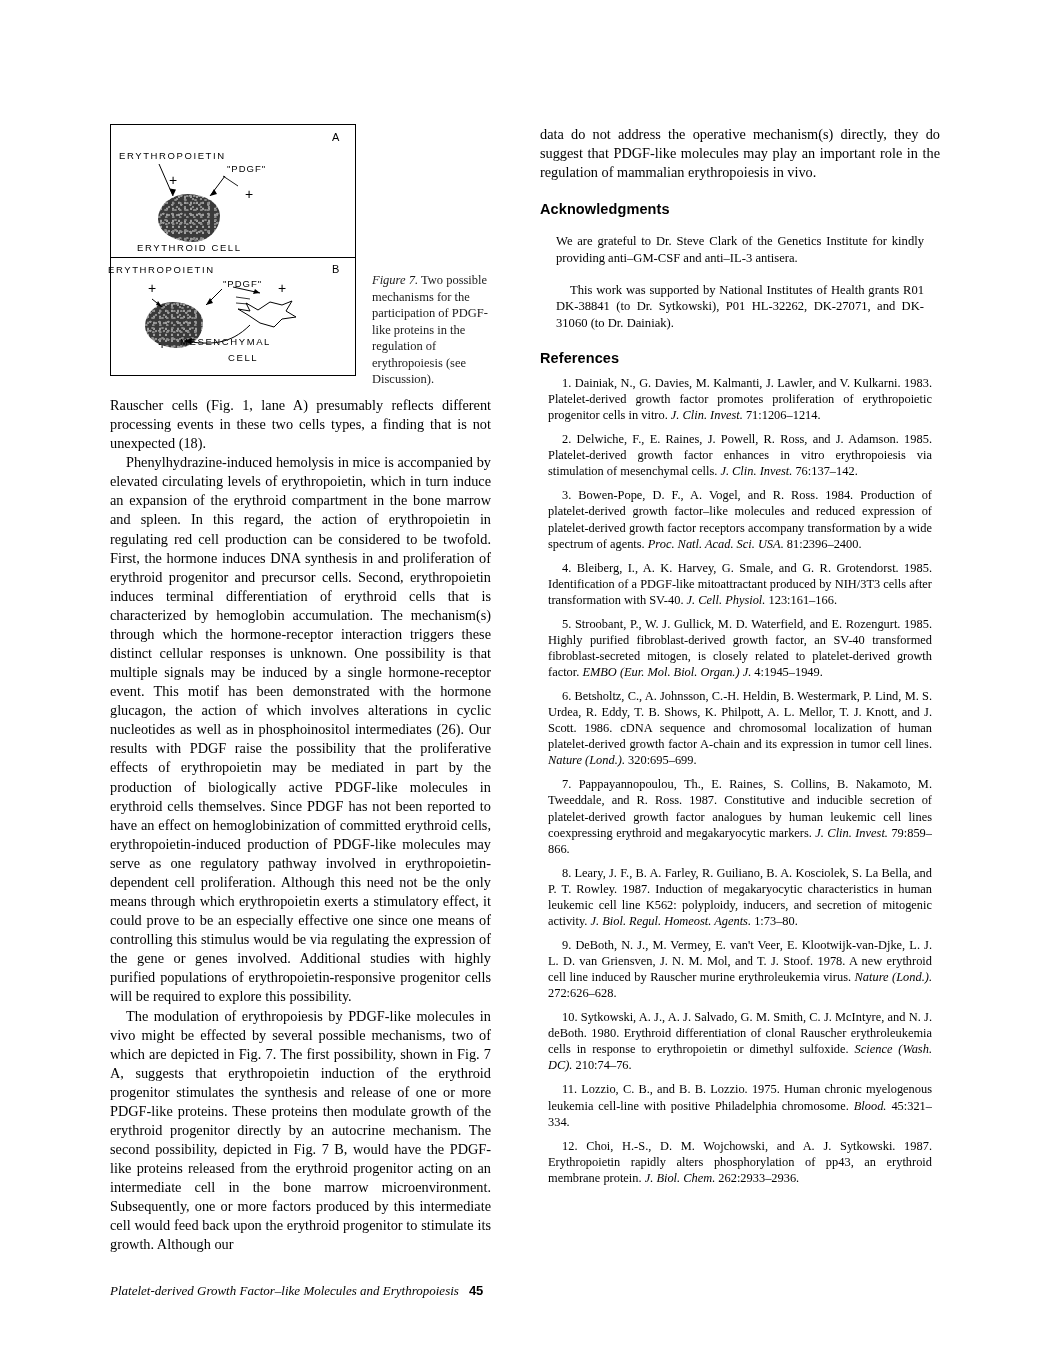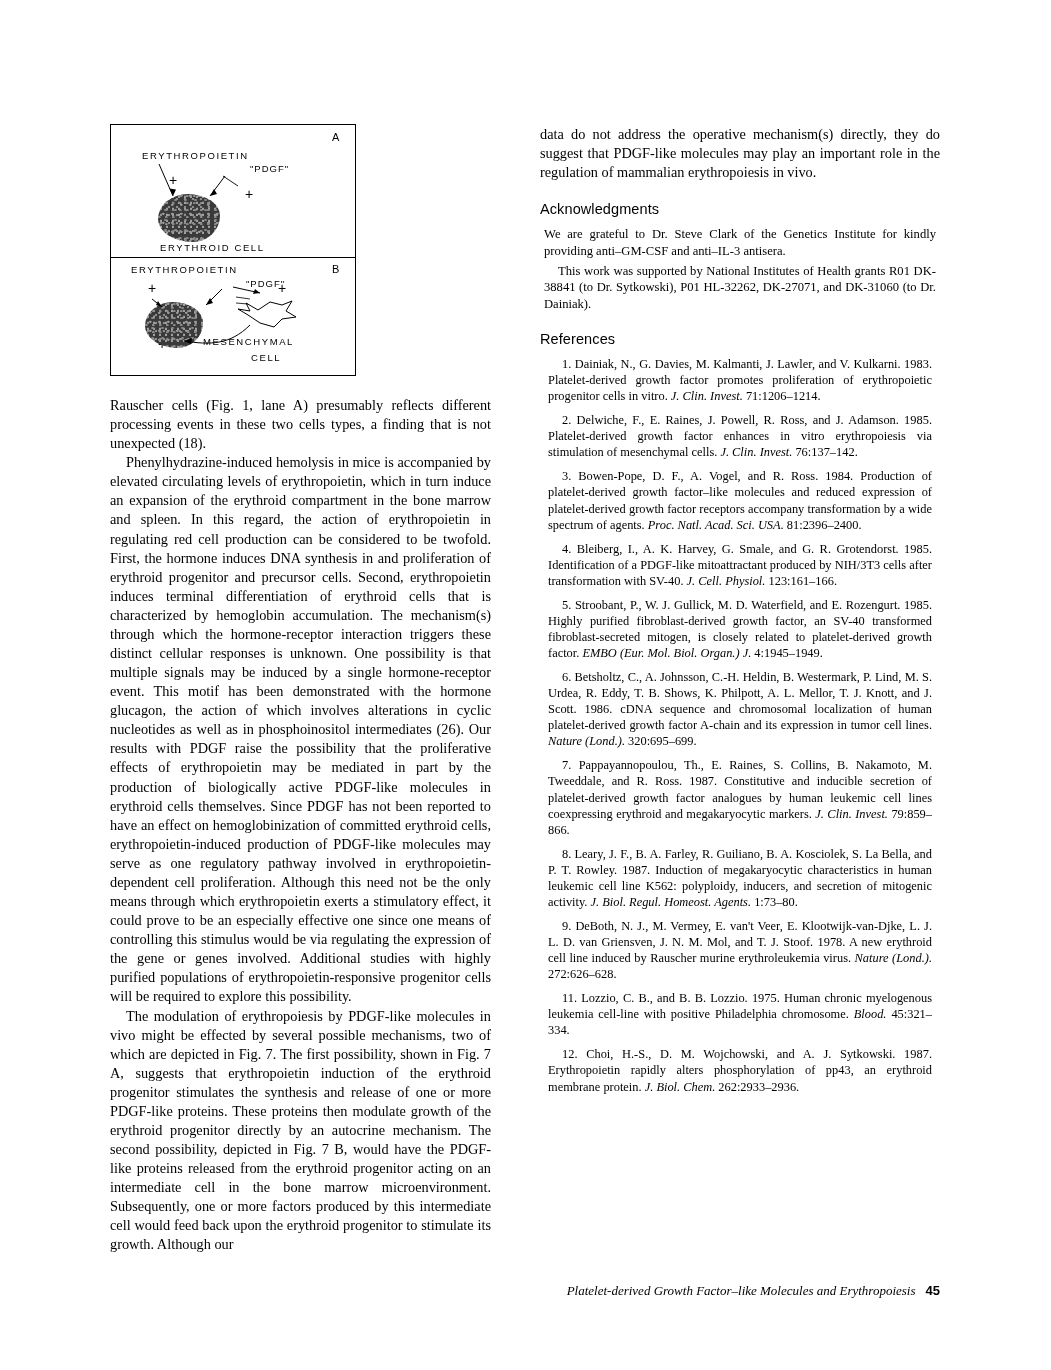--- a/index.html
+++ b/index.html
@@ -56,21 +56,20 @@
     font-family: "Liberation Sans", sans-serif;
     font-size: 11px;
     letter-spacing: 0.5px;
   }
   .fig-label {
     position: absolute;
     font-family: "Liberation Sans", sans-serif;
     font-size: 9.5px;
     letter-spacing: 1.6px;
     white-space: nowrap;
-    margin-left: 23px;
   }
   .blob {
     position: absolute;
     background: #3a3a3a;
     border-radius: 48% 52% 44% 56% / 52% 45% 55% 48%;
     background-image:
       radial-gradient(circle at 20% 30%, #8a8a8a 1px, transparent 1.4px),
       radial-gradient(circle at 60% 20%, #9a9a9a 1px, transparent 1.4px),
       radial-gradient(circle at 35% 65%, #8f8f8f 1px, transparent 1.4px),
       radial-gradient(circle at 75% 60%, #888 1px, transparent 1.4px),
@@ -116,50 +115,50 @@
   
   .intro-text {
     font-size: 14.3px;
     line-height: 1.335;
     text-align: justify;
     margin: 0;
   }
   h2.section {
     font-family: "Liberation Sans", sans-serif;
     font-size: 14.5px;
-    font-weight: normal;
+    font-weight: bold;
     margin: 19px 0 9px 0;
     letter-spacing: 0.1px;
   }
   .ack-text {
     font-size: 12.6px;
     line-height: 1.3;
     text-align: justify;
     margin: 0;
   }
-  .ack-text p { margin: 4px; text-indent: 14px; }
+  .ack-text p { margin: 16px; text-indent: 14px; }
   .ack-text p.first { text-indent: 0; }
   .refs {
     font-size: 12.4px;
     line-height: 1.295;
     text-align: justify;
     margin: 0;
   }
   .refs p {
     margin: 8px;
     text-indent: 14px;
   }
 
   
   .footer {
     position: absolute;
     left: 110px;
     top: 1283px;
     width: 830px;
-    text-align: right;
+    text-align: left;
     font-size: 13px;
   }
   .footer .ftitle {
     font-style: italic;
   }
   .footer .pageno {
     font-family: "Liberation Sans", sans-serif;
     font-weight: bold;
     font-size: 13px;
     margin-left: 10px;
@@ -208,20 +207,23 @@
 
       <path d="M140,68 C120,88 100,88 74,84" fill="none" stroke="#000" stroke-width="1"></path>
       <polygon points="74,84 82,81 81,87" fill="#000"></polygon>
 
       <line x1="126" y1="40" x2="140" y2="42" stroke="#000" stroke-width="0.8"></line>
       <line x1="126" y1="46" x2="138" y2="47" stroke="#000" stroke-width="0.8"></line>
     </svg>
     <div class="fig-label" style="left:70px; top:212px;">MESENCHYMAL</div>
     <div class="fig-label" style="left:118px; top:228px;">CELL</div>
 
+    <div class="fig-caption">
+      <span class="it">Figure 7.</span><span> Two possible mechanisms for the participation of PDGF-like proteins in the regulation of erythropoiesis (see Discussion).</span>
+    </div>
   </div>
 
   <div class="left-body body-text">
     <p class="first"><span>Rauscher cells (Fig. 1, lane A) presumably reflects different processing events in these two cells types, a finding that is not unexpected (18).</span></p>
     <p><span>Phenylhydrazine-induced hemolysis in mice is accompanied by elevated circulating levels of erythropoietin, which in turn induce an expansion of the erythroid compartment in the bone marrow and spleen. In this regard, the action of erythropoietin in regulating red cell production can be considered to be twofold. First, the hormone induces DNA synthesis in and proliferation of erythroid progenitor and precursor cells. Second, erythropoietin induces terminal differentiation of erythroid cells that is characterized by hemoglobin accumulation. The mechanism(s) through which the hormone-receptor interaction triggers these distinct cellular responses is unknown. One possibility is that multiple signals may be induced by a single hormone-receptor event. This motif has been demonstrated with the hormone glucagon, the action of which involves alterations in cyclic nucleotides as well as in phosphoinositol intermediates (26). Our results with PDGF raise the possibility that the proliferative effects of erythropoietin may be mediated in part by the production of biologically active PDGF-like molecules in erythroid cells themselves. Since PDGF has not been reported to have an effect on hemoglobinization of committed erythroid cells, erythropoietin-induced production of PDGF-like molecules may serve as one regulatory pathway involved in erythropoietin-dependent cell proliferation. Although this need not be the only means through which erythropoietin exerts a stimulatory effect, it could prove to be an especially effective one since one means of controlling this stimulus would be via regulating the expression of the gene or genes involved. Additional studies with highly purified populations of erythropoietin-responsive progenitor cells will be required to explore this possibility.</span></p>
     <p><span>The modulation of erythropoiesis by PDGF-like molecules in vivo might be effected by several possible mechanisms, two of which are depicted in Fig. 7. The first possibility, shown in Fig. 7 A, suggests that erythropoietin induction of the erythroid progenitor stimulates the synthesis and release of one or more PDGF-like proteins. These proteins then modulate growth of the erythroid progenitor directly by an autocrine mechanism. The second possibility, depicted in Fig. 7 B, would have the PDGF-like proteins released from the erythroid progenitor acting on an intermediate cell in the bone marrow microenvironment. Subsequently, one or more factors produced by this intermediate cell would feed back upon the erythroid progenitor to stimulate its growth. Although our</span></p>
   </div>
 
   <div class="col-right">
     <p class="intro-text">data do not address the operative mechanism(s) directly, they do suggest that PDGF-like molecules may play an important role in the regulation of mammalian erythropoiesis in vivo.</p>
@@ -236,20 +238,21 @@
     <div class="refs" id="reference-list">
         <p>1. Dainiak, N., G. Davies, M. Kalmanti, J. Lawler, and V. Kulkarni. 1983. Platelet-derived growth factor promotes proliferation of erythropoietic progenitor cells in vitro. <i>J. Clin. Invest.</i> 71:1206–1214.</p>
         <p>2. Delwiche, F., E. Raines, J. Powell, R. Ross, and J. Adamson. 1985. Platelet-derived growth factor enhances in vitro erythropoiesis via stimulation of mesenchymal cells. <i>J. Clin. Invest.</i> 76:137–142.</p>
         <p>3. Bowen-Pope, D. F., A. Vogel, and R. Ross. 1984. Production of platelet-derived growth factor–like molecules and reduced expression of platelet-derived growth factor receptors accompany transformation by a wide spectrum of agents. <i>Proc. Natl. Acad. Sci. USA.</i> 81:2396–2400.</p>
         <p>4. Bleiberg, I., A. K. Harvey, G. Smale, and G. R. Grotendorst. 1985. Identification of a PDGF-like mitoattractant produced by NIH/3T3 cells after transformation with SV-40. <i>J. Cell. Physiol.</i> 123:161–166.</p>
         <p>5. Stroobant, P., W. J. Gullick, M. D. Waterfield, and E. Rozengurt. 1985. Highly purified fibroblast-derived growth factor, an SV-40 transformed fibroblast-secreted mitogen, is closely related to platelet-derived growth factor. <i>EMBO (Eur. Mol. Biol. Organ.) J.</i> 4:1945–1949.</p>
         <p>6. Betsholtz, C., A. Johnsson, C.-H. Heldin, B. Westermark, P. Lind, M. S. Urdea, R. Eddy, T. B. Shows, K. Philpott, A. L. Mellor, T. J. Knott, and J. Scott. 1986. cDNA sequence and chromosomal localization of human platelet-derived growth factor A-chain and its expression in tumor cell lines. <i>Nature (Lond.).</i> 320:695–699.</p>
         <p>7. Pappayannopoulou, Th., E. Raines, S. Collins, B. Nakamoto, M. Tweeddale, and R. Ross. 1987. Constitutive and inducible secretion of platelet-derived growth factor analogues by human leukemic cell lines coexpressing erythroid and megakaryocytic markers. <i>J. Clin. Invest.</i> 79:859–866.</p>
         <p>8. Leary, J. F., B. A. Farley, R. Guiliano, B. A. Kosciolek, S. La Bella, and P. T. Rowley. 1987. Induction of megakaryocytic characteristics in human leukemic cell line K562: polyploidy, inducers, and secretion of mitogenic activity. <i>J. Biol. Regul. Homeost. Agents.</i> 1:73–80.</p>
         <p>9. DeBoth, N. J., M. Vermey, E. van't Veer, E. Klootwijk-van-Djke, L. J. L. D. van Griensven, J. N. M. Mol, and T. J. Stoof. 1978. A new erythroid cell line induced by Rauscher murine erythroleukemia virus. <i>Nature (Lond.).</i> 272:626–628.</p>
+        <p>10. Sytkowski, A. J., A. J. Salvado, G. M. Smith, C. J. McIntyre, and N. J. deBoth. 1980. Erythroid differentiation of clonal Rauscher erythroleukemia cells in response to erythropoietin or dimethyl sulfoxide. <i>Science (Wash. DC).</i> 210:74–76.</p>
         <p>11. Lozzio, C. B., and B. B. Lozzio. 1975. Human chronic myelogenous leukemia cell-line with positive Philadelphia chromosome. <i>Blood.</i> 45:321–334.</p>
         <p>12. Choi, H.-S., D. M. Wojchowski, and A. J. Sytkowski. 1987. Erythropoietin rapidly alters phosphorylation of pp43, an erythroid membrane protein. <i>J. Biol. Chem.</i> 262:2933–2936.</p>
       </div>
   </div>
 
   <div class="footer">
     <span class="ftitle">Platelet-derived Growth Factor–like Molecules and Erythropoiesis</span><span class="pageno">45</span>
   </div>
 
 </div>

